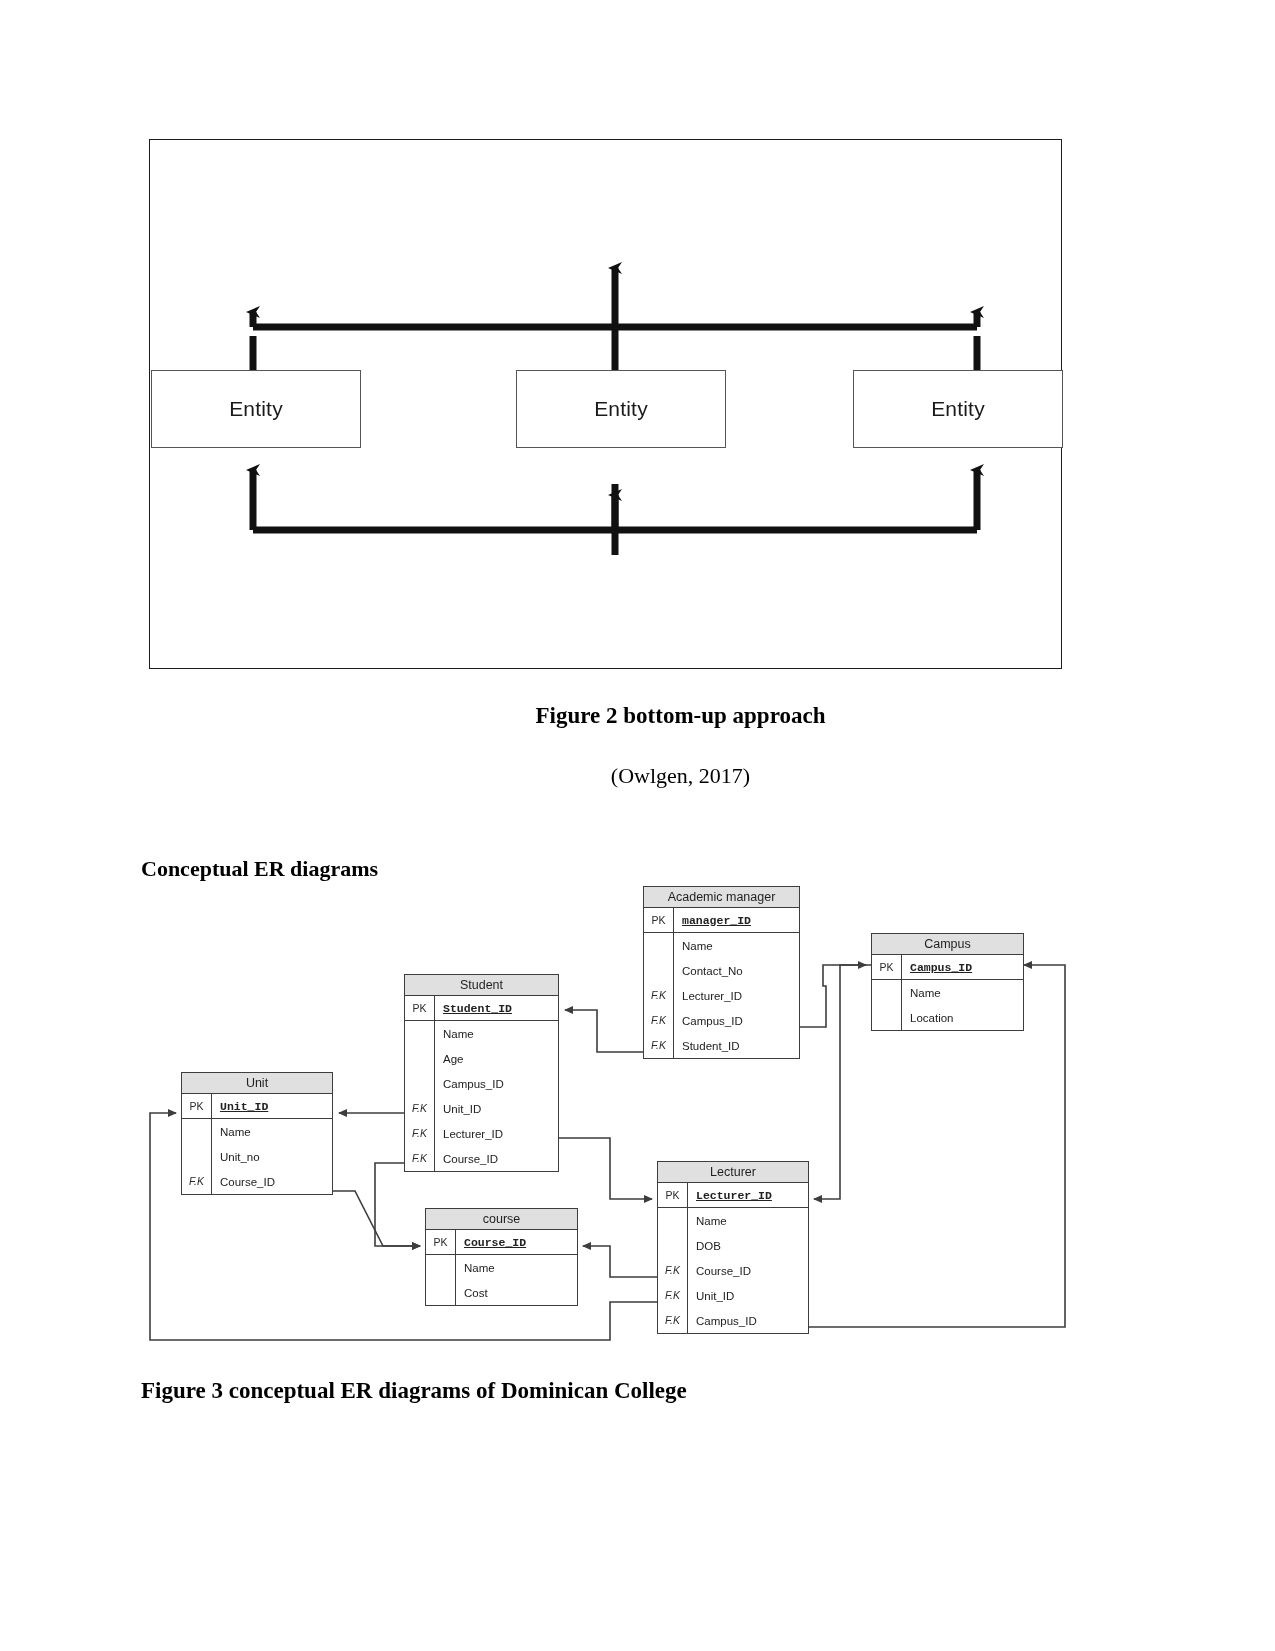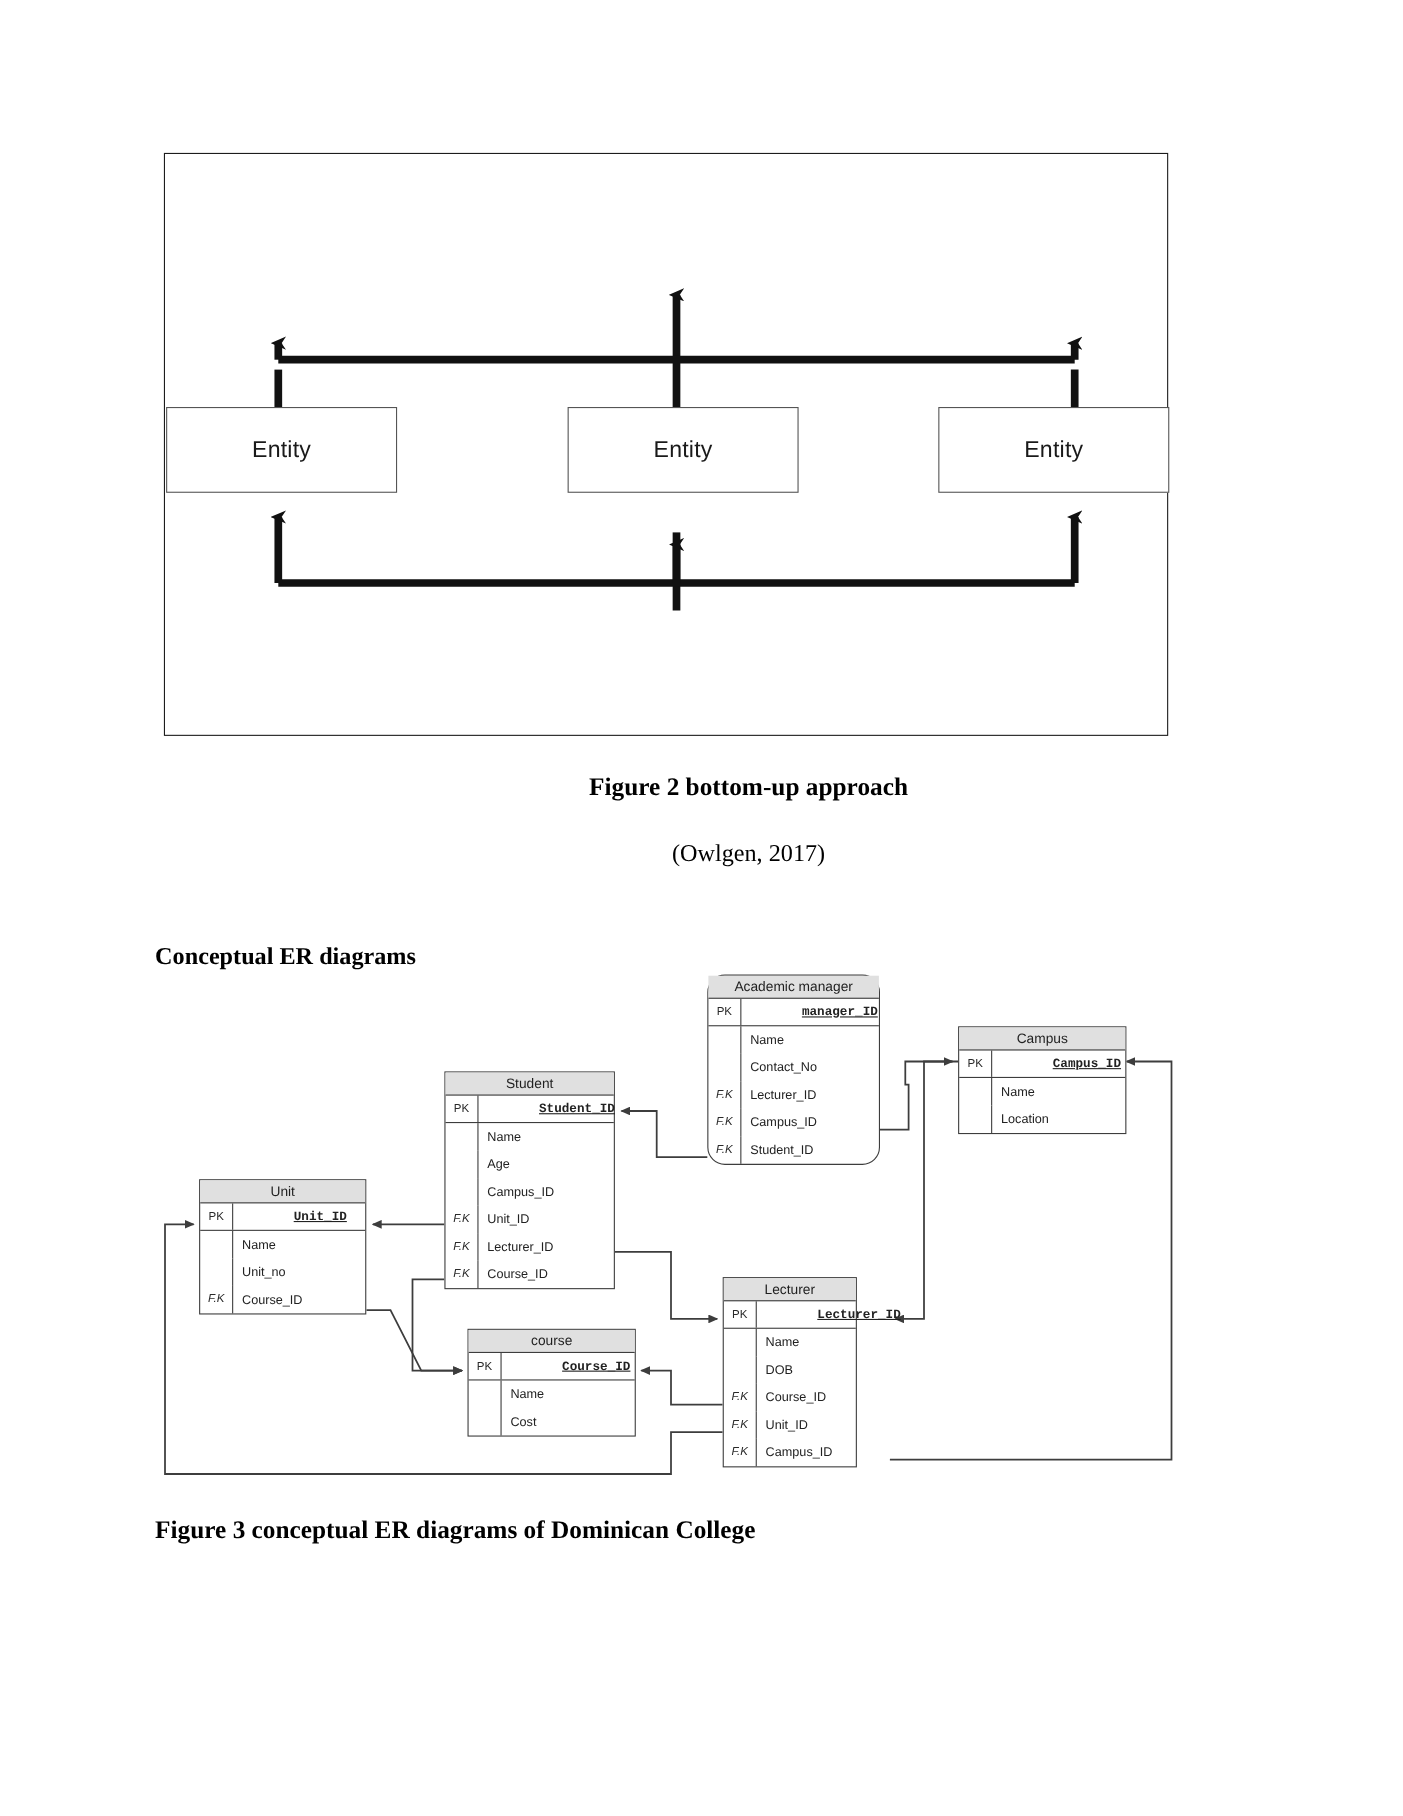--- a/index.html
+++ b/index.html
@@ -105,21 +105,21 @@
     height: 21px;
     line-height: 21px;
   }
   .ent .ent-row {
     display: flex;
     height: 25px;
     align-items: center;
     font-size: 11.5px;
     color: #222;
   }
-  .ent .ent-row.pkrow { border-bottom: 1px solid #3d3d3d; gap: 47px; }
+  .ent .ent-row.pkrow { border-bottom: 1px solid #3d3d3d; }
   .ent .keycol {
     width: 30px;
     text-align: center;
     font-size: 10.5px;
     color: #2a2a2a;
     flex: 0 0 30px;
     border-right: 1px solid #3d3d3d;
     height: 100%;
     line-height: 25px;
   }
@@ -130,26 +130,26 @@
   }
   .ent .attrcol.pk {
     font-weight: bold;
     text-decoration: underline;
     font-family: Liberation Mono, monospace;
   }
   .ent .body { }
   .ent .body .ent-row .keycol { border-right: 1px solid #3d3d3d; font-style: italic; }
 
   
-  #ent-academic-manager { left: 503px; top: 6px;  width: 157px; border-radius: 16px; }
+  #ent-academic-manager { left: 503px; top: 6px;  width: 157px; }
   #ent-campus           { left: 731px; top: 53px; width: 153px; }
   #ent-student          { left: 264px; top: 94px; width: 155px; }
   #ent-unit             { left: 41px;  top: 192px; width: 152px; }
   #ent-course           { left: 285px; top: 328px; width: 153px; }
-  #ent-lecturer         { left: 517px; top: 281px; width: 122px; }
+  #ent-lecturer         { left: 517px; top: 281px; width: 152px; }
 </style>
 </head>
 <body>
 
 <div id="fig2-frame">
 
   <svg viewBox="0 0 913 530">
     <defs>
       <marker id="f2arrow" markerWidth="14" markerHeight="14" refX="6" refY="7" orient="auto" markerUnits="userSpaceOnUse">
         <path d="M6,0 L12,14 L6,10 L0,14 Z" fill="#111"></path>

